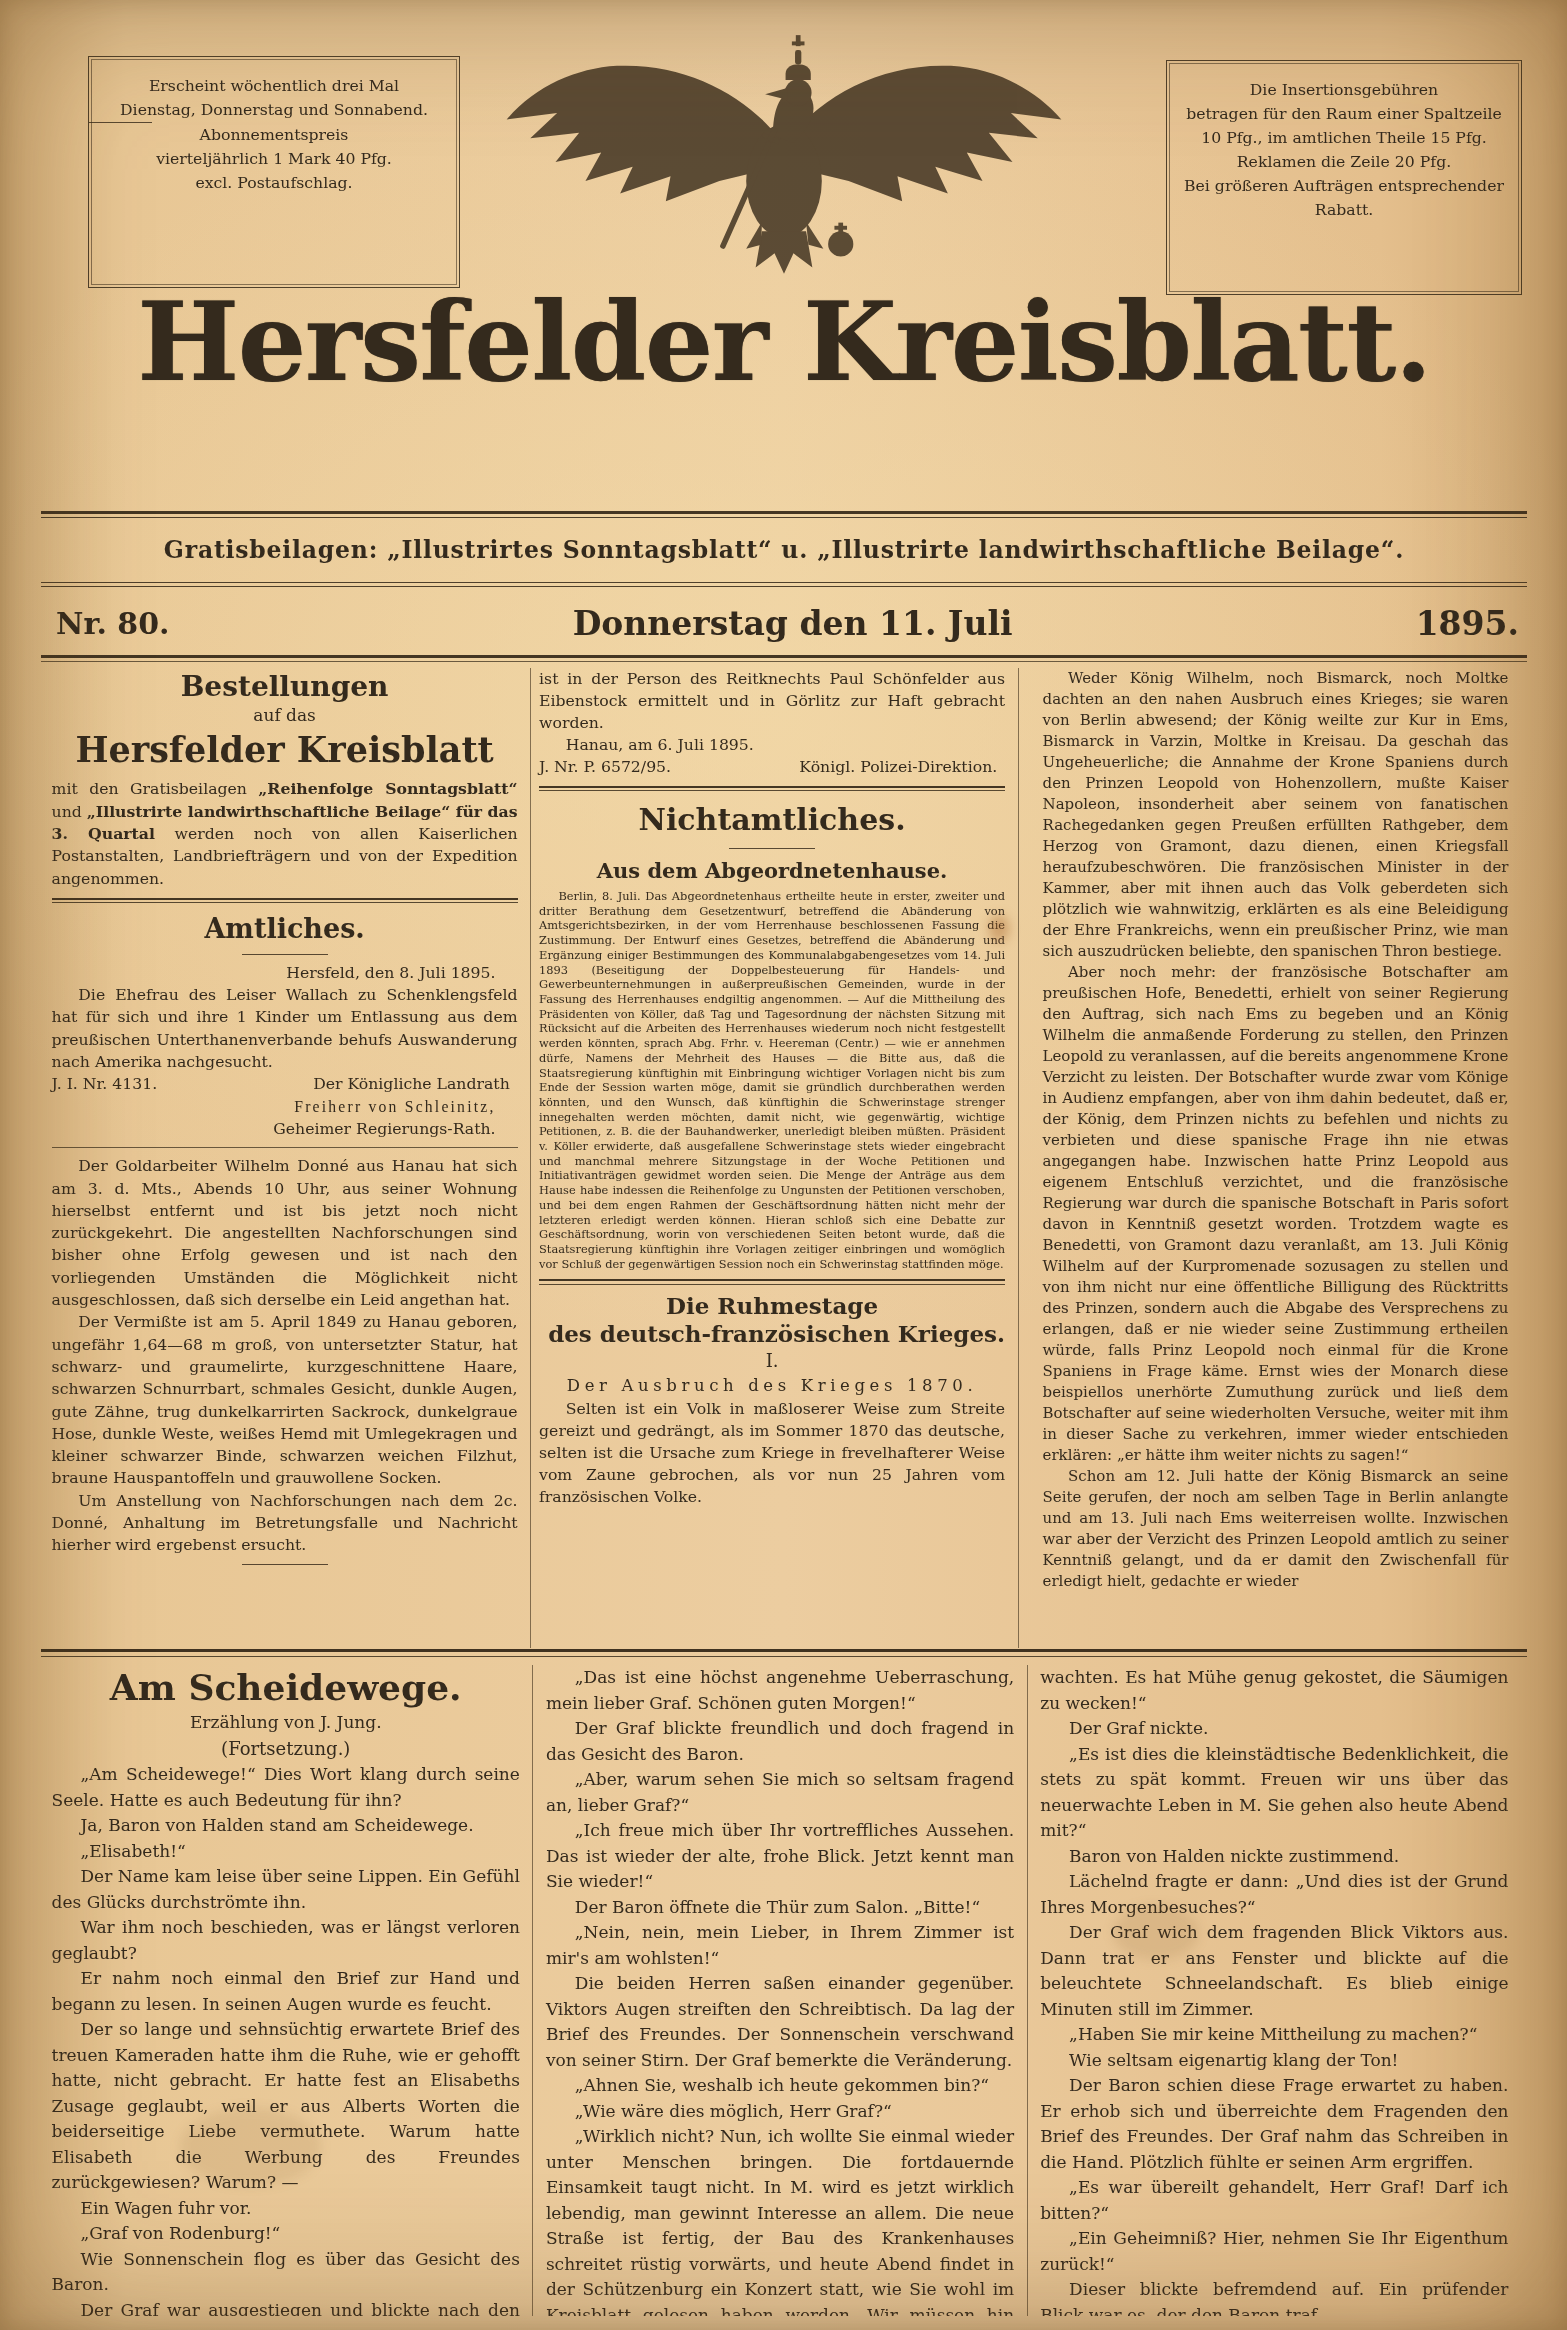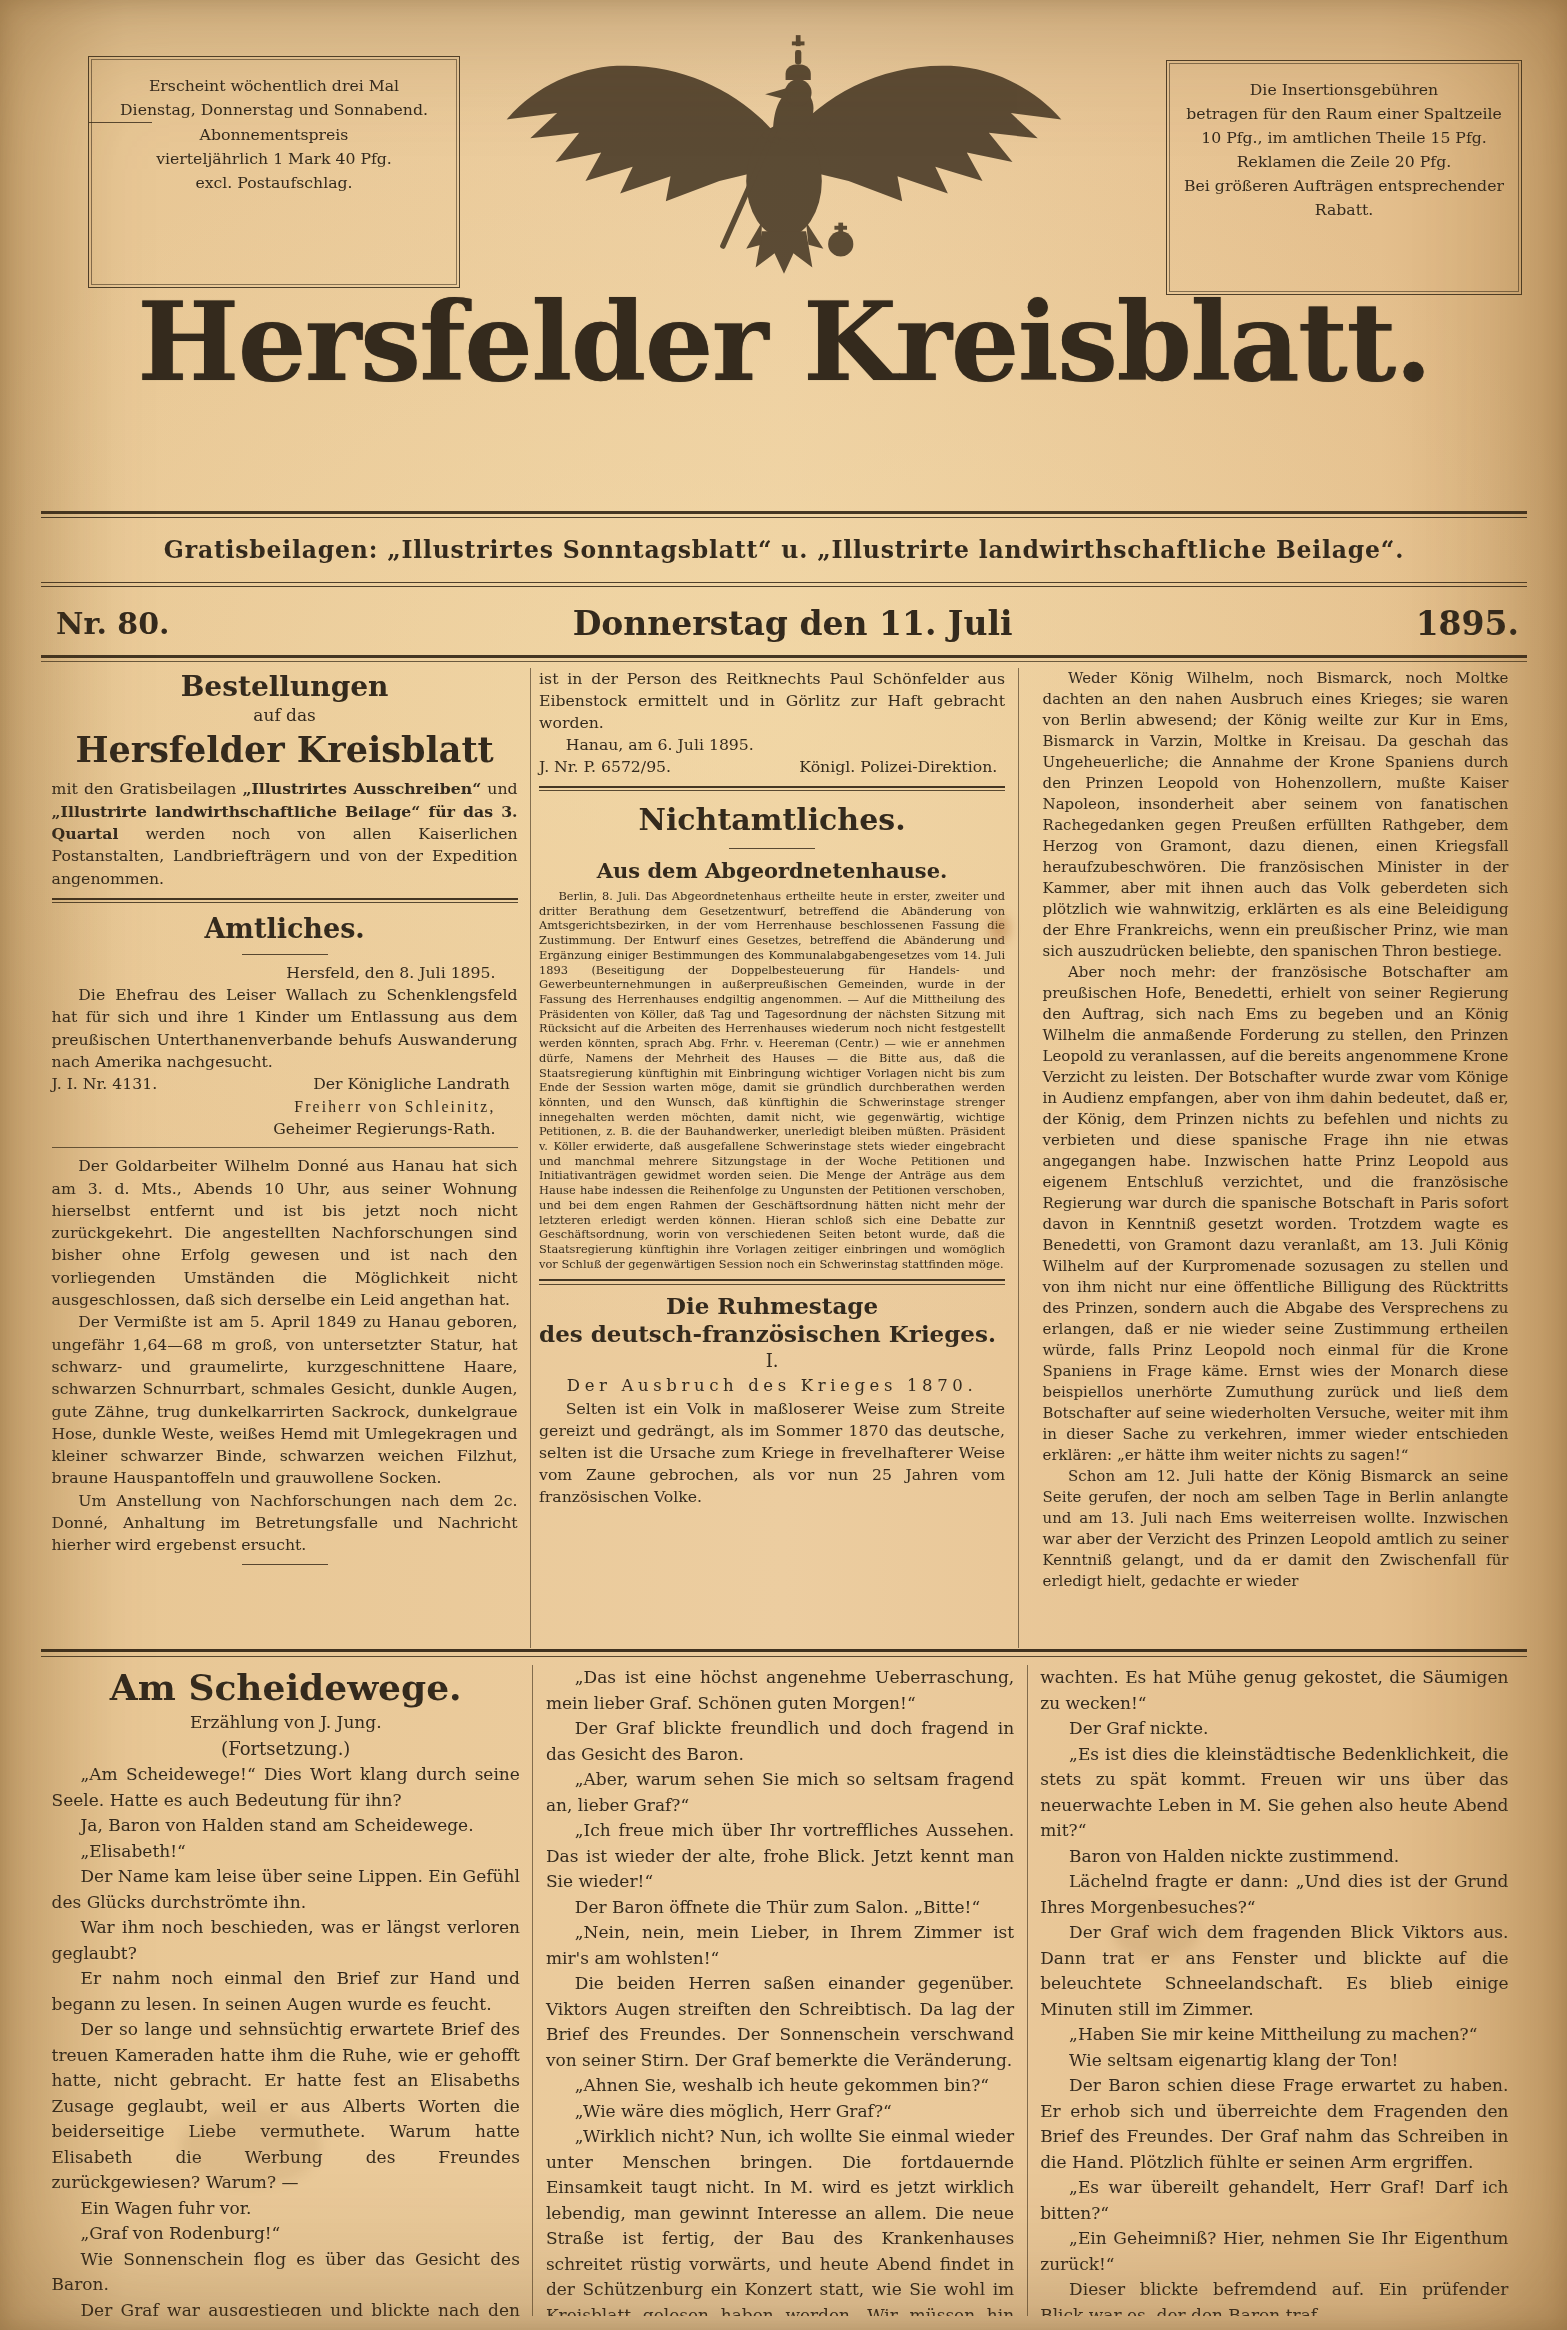--- a/index.html
+++ b/index.html
@@ -63,21 +63,21 @@
   .hrthin{border-top:0.9px solid rgba(50,38,22,.7);margin:7px 0;height:0;}
   .sep{width:86px;border-top:1.3px solid rgba(50,38,22,.8);margin:7px auto;height:0;}
   .h-best{text-align:center;font-weight:bold;font-size:28px;line-height:34px;margin-top:1.6px;}
   .c22{text-align:center;font-size:17px;line-height:23.5px;}
   .h-kreis{text-align:center;font-weight:bold;font-size:35px;line-height:45px;margin-bottom:6.3px;}
   .h-amt{text-align:center;font-weight:bold;font-size:27px;line-height:36px;margin-top:7.8px;}
   .h-namt{text-align:center;font-weight:bold;font-size:30px;line-height:42px;margin-top:4.7px;}
   .h-abg{text-align:center;font-weight:bold;font-size:21px;line-height:30px;margin-bottom:3.1px;}
   .sm{font-size:11.4px;line-height:14.7px;}
   .h-ruhm{text-align:center;font-weight:bold;font-size:23px;line-height:28px;margin-top:4.7px;}
-  .h-ruhm2{text-align:left;font-weight:bold;font-size:23px;line-height:28px;}
+  .h-ruhm2{text-align:right;font-weight:bold;font-size:23px;line-height:28px;}
   .c-i{text-align:center;font-size:18px;line-height:25px;}
   .c-sp{text-align:center;font-size:16.5px;line-height:25px;letter-spacing:.28em;}
   .h-feu{text-align:center;font-weight:bold;font-size:36px;line-height:45px;}
   .c-by{text-align:center;font-size:17px;line-height:25px;}
   .c-fort{text-align:center;font-size:18px;line-height:27px;}
 </style>
 </head>
 <body>
 
 <div class="page">
@@ -142,21 +142,21 @@
     <span class="day">Donnerstag den 11. Juli</span>
     <span class="year">1895.</span>
   </div>
   <div class="rule-c"></div>
 
   <div class="cols top-section">
     <div class="col tc0">
         <div class="blk h-best">Bestellungen</div>
         <div class="blk c22">auf das</div>
         <div class="blk h-kreis">Hersfelder Kreisblatt</div>
-        <div class="blk p0"><span>mit den Gratisbeilagen </span><span class="b">„Illustrirtes Ausschreiben“</span><span> und </span><span class="b">„Illustrirte landwirthschaftliche Beilage“ für das 3. Quartal</span><span> werden noch von allen Kaiserlichen Postanstalten, Landbriefträgern und von der Expedition angenommen.</span></div>
+        <div class="blk p0"><span>mit den Gratisbeilagen </span><span class="b">„Reihenfolge Sonntagsblatt“</span><span> und </span><span class="b">„Illustrirte landwirthschaftliche Beilage“ für das 3. Quartal</span><span> werden noch von allen Kaiserlichen Postanstalten, Landbriefträgern und von der Expedition angenommen.</span></div>
         <div class="blk rule"></div>
         <div class="blk h-amt">Amtliches.</div>
         <div class="blk sep"></div>
         <div class="blk right">Hersfeld, den 8. Juli 1895.</div>
         <div class="blk p">Die Ehefrau des Leiser Wallach zu Schenklengsfeld hat für sich und ihre 1 Kinder um Entlassung aus dem preußischen Unterthanenverbande behufs Auswanderung nach Amerika nachgesucht.</div>
         <div class="blk lr">
           <span>J. I. Nr. 4131.</span>
           <span>Der Königliche Landrath</span>
         </div>
         <div class="blk right ls">Freiherr von Schleinitz,</div>

